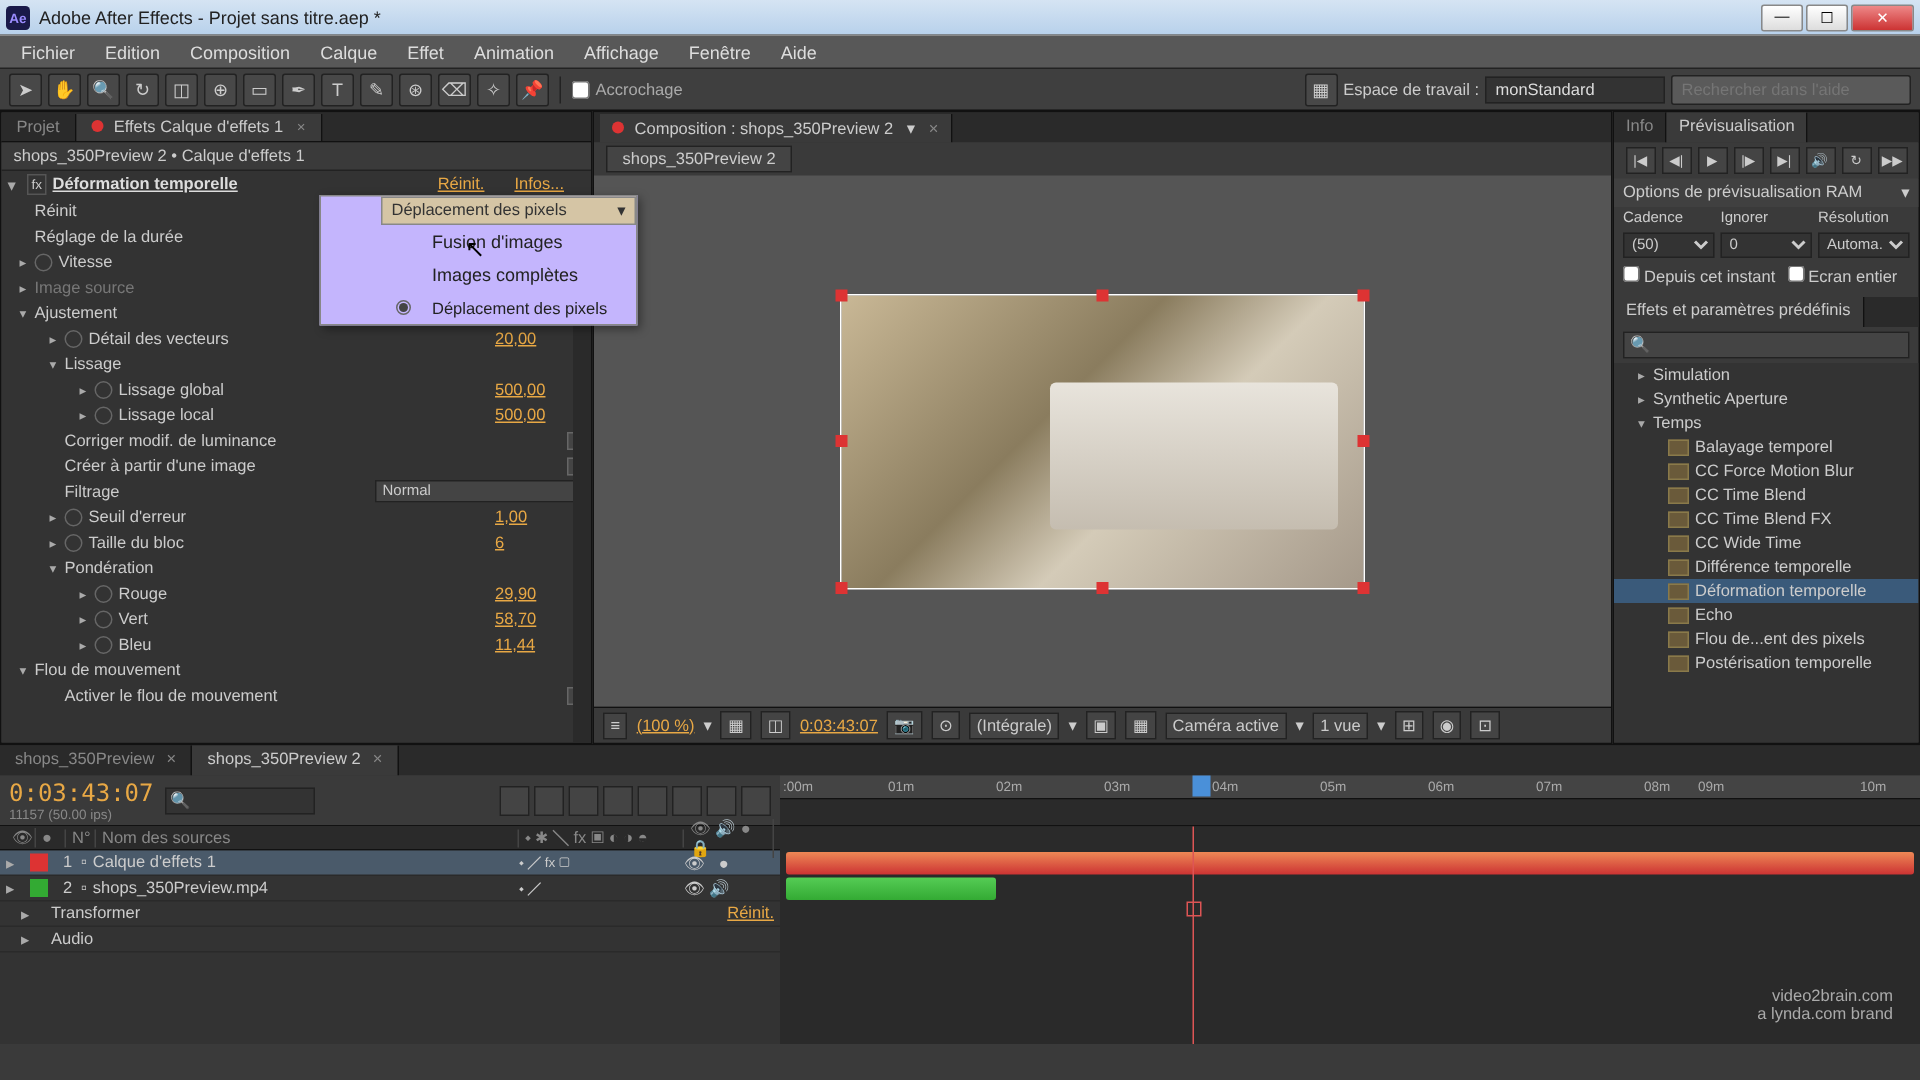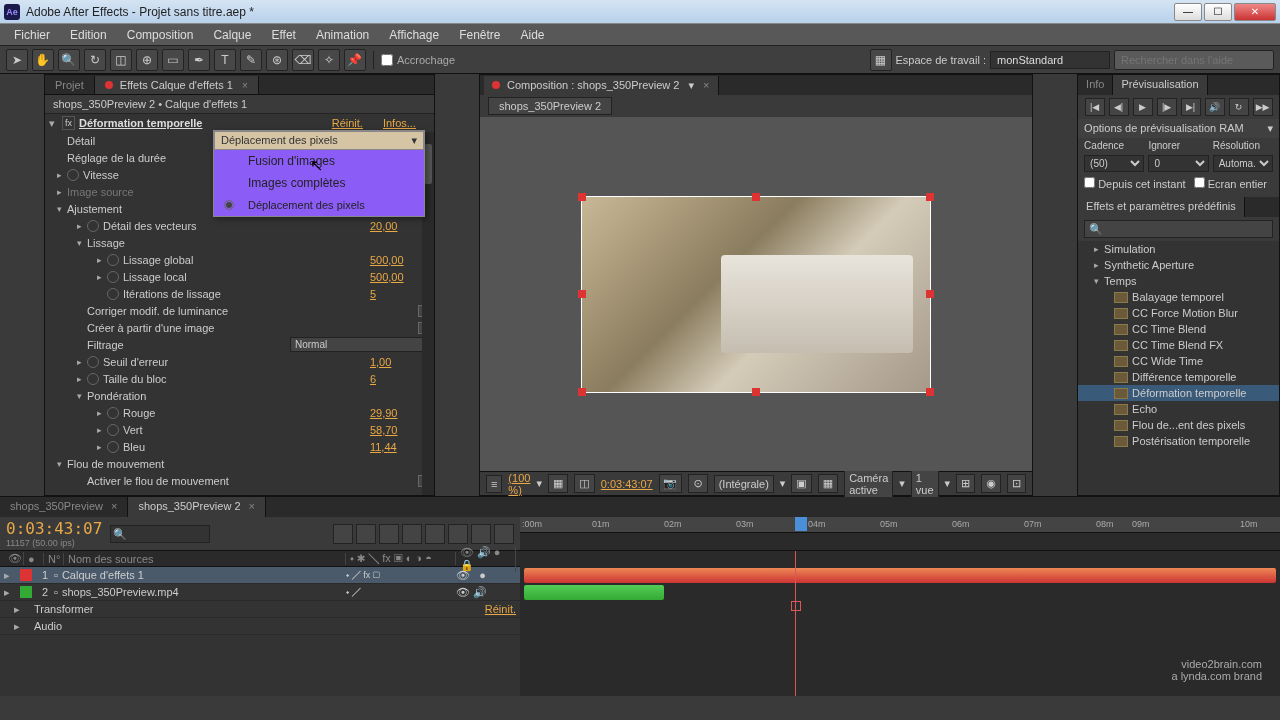--- a/index.html
+++ b/index.html
@@ -22,21 +22,21 @@
 .toolbar .sep { width: 1px; height: 18px; background: #222; margin: 0 3px; }
 .toolbar .check { display: flex; align-items: center; color: #aaa; gap: 4px; }
 .toolbar .check input { width: 12px; height: 12px; }
 .toolbar .spacer { flex: 1; }
 .toolbar .ws-label { color: #ccc; }
 .toolbar .ws-select { background: #333; color: #ddd; border: 1px solid #222; padding: 2px 20px 2px 6px; min-width: 120px; }
 .toolbar .search { background: #5a5a5a; border: 1px solid #222; color: #bbb; padding: 3px 6px; width: 160px; border-radius: 2px; }
 
 
 .main { display: flex; height: 422px; }
-.panel { background: #3a3a3a; border: 1px solid #111; display: flex; flex-direction: column; margin-left: 44px; }
+.panel { background: #3a3a3a; border: 1px solid #111; display: flex; flex-direction: column; }
 
 
 .left-panel { width: 395px; }
 .panel-tabs { height: 20px; background: #2a2a2a; display: flex; align-items: center; border-bottom: 1px solid #111; }
 .tab { padding: 3px 10px; color: #ccc; background: #3a3a3a; border-right: 1px solid #111; font-size: 11px; position: relative; }
 .tab.dim { background: #2a2a2a; color: #888; }
 .tab .dot { width: 8px; height: 8px; background: #d33; border-radius: 50%; display: inline-block; margin-right: 4px; }
 .tab .close { margin-left: 6px; color: #888; font-size: 10px; }
 
 .effects-header { background: #3a3a3a; color: #ccc; padding: 3px 8px; font-size: 11px; border-bottom: 1px solid #222; }
@@ -53,21 +53,21 @@
 .prop-row .indent { display: inline-block; }
 .prop-row .arrow { color: #aaa; width: 10px; font-size: 9px; }
 .prop-row .stopwatch { width: 12px; height: 12px; border: 1px solid #666; border-radius: 50%; margin-right: 4px; }
 .prop-row .label { flex: 1; color: #ccc; }
 .prop-row .value { color: #e8a845; text-decoration: underline; min-width: 60px; }
 .prop-row .dim-label { color: #777; }
 .prop-row .checkbox { width: 12px; height: 12px; border: 1px solid #666; background: #444; }
 .prop-row .select { background: #444; border: 1px solid #222; color: #ccc; padding: 1px 16px 1px 4px; min-width: 140px; font-size: 10px; }
 
 
-.dropdown-popup { position: absolute; left: 213px; top: 130px; width: 212px; background: #8b5cf6; border: 1px solid #888; box-shadow: 2px 2px 6px rgba(0,0,0,0.4); z-index: 100; }
+.dropdown-popup { position: absolute; left: 213px; top: 130px; width: 212px; background: #c4b5fd; border: 1px solid #888; box-shadow: 2px 2px 6px rgba(0,0,0,0.4); z-index: 100; padding-left: 40px; }
 .dropdown-popup .selbtn { background: #d5c5a5; border: 1px solid #888; padding: 2px 6px; color: #333; display: flex; justify-content: space-between; }
 .dropdown-popup .opt { padding: 4px 8px 4px 34px; color: #222; font-size: 12px; position: relative; }
 .dropdown-popup .opt .radio { position: absolute; left: 10px; width: 10px; height: 10px; border: 1px solid #666; border-radius: 50%; top: 6px; }
 .dropdown-popup .opt .radio.sel::after { content: ''; position: absolute; width: 6px; height: 6px; background: #444; border-radius: 50%; left: 1px; top: 1px; }
 .cursor { position: absolute; left: 310px; top: 156px; z-index: 200; font-size: 16px; color: #000; pointer-events: none; }
 
 
 .center-panel { flex: 1; }
 .comp-tabs { height: 20px; background: #2a2a2a; display: flex; align-items: center; padding-left: 4px; }
 .comp-tabs .ctab { background: #3a3a3a; padding: 3px 8px; color: #ccc; border-right: 1px solid #111; }
@@ -226,21 +226,21 @@
     <div class="effects-body">
       <div class="effect-title-row">
         <span class="tog">▾</span>
         <span class="fx">fx</span>
         <span class="name">Déformation temporelle</span>
         <span class="reset">Réinit.</span>
         <span class="infos">Infos...</span>
       </div>
       <div class="prop-row">
           <span class="indent" style="width:18px"></span>
-          <span class="label">Détail</span>
+          <span class="label">Réinit</span>
         </div>
       <div class="prop-row">
           <span class="indent" style="width:18px"></span>
           <span class="label">Réglage de la durée</span>
         </div>
       <div class="prop-row">
           <span class="indent" style="width:8px"></span>
           <span class="arrow">▸</span>
           <span class="stopwatch"></span>
           <span class="label">Vitesse</span>
@@ -273,26 +273,20 @@
           <span class="stopwatch"></span>
           <span class="label">Lissage global</span>
           <span class="value">500,00</span>
         </div>
       <div class="prop-row">
           <span class="indent" style="width:48px"></span>
           <span class="arrow">▸</span>
           <span class="stopwatch"></span>
           <span class="label">Lissage local</span>
           <span class="value">500,00</span>
-        </div>
-      <div class="prop-row">
-          <span class="indent" style="width:58px"></span>
-          <span class="stopwatch"></span>
-          <span class="label">Itérations de lissage</span>
-          <span class="value">5</span>
         </div>
       <div class="prop-row">
           <span class="indent" style="width:38px"></span>
           <span class="label">Corriger modif. de luminance</span>
           <span class="checkbox"></span>
         </div>
       <div class="prop-row">
           <span class="indent" style="width:38px"></span>
           <span class="label">Créer à partir d'une image</span>
           <span class="checkbox"></span>

